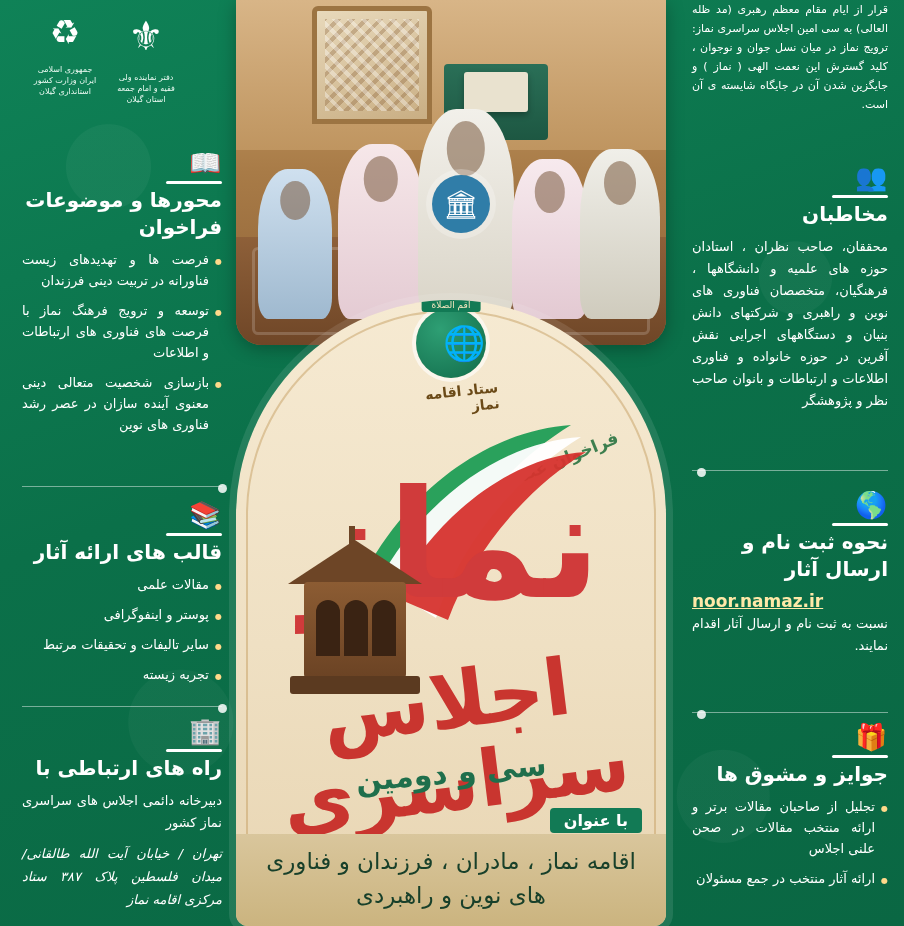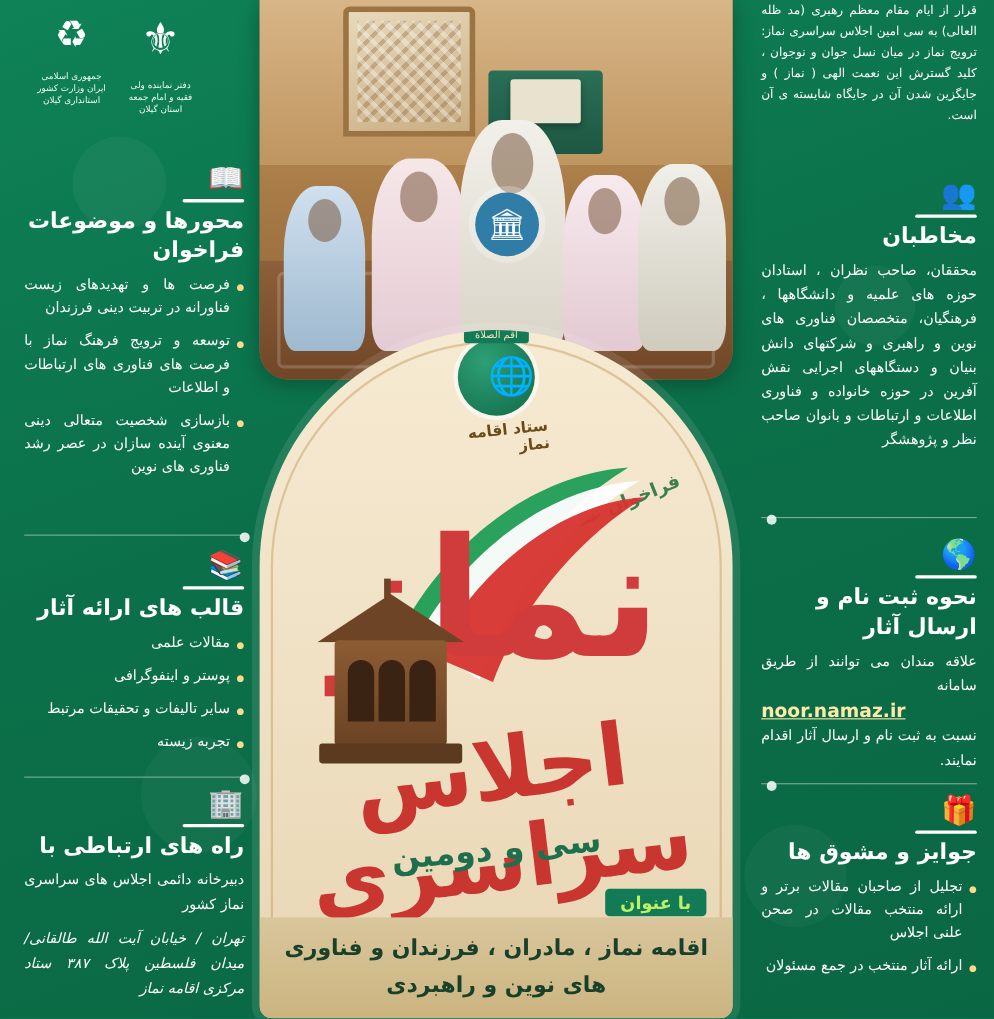--- a/index.html
+++ b/index.html
@@ -207,25 +207,25 @@
   }
 
   .title-bar {
     position: absolute; bottom: 0; left: 0; right: 0;
     background: linear-gradient(180deg,#d9c69c,#cbb47f);
     padding: 10px 14px 14px 14px;
     text-align: center;
   }
   .ba-onvan {
     position: absolute; top: -26px; right: 24px;
-    background: #127a55; color: #bef264; font-size: 16px; font-weight: bold;
+    background: #127a55; color: #ffffff; font-size: 16px; font-weight: bold;
     padding: 3px 14px; border-radius: 4px;
   }
   .title-text {
-    font-size: 20px; line-height: 34px; font-weight: bold; color: #18402a;
+    font-size: 23px; line-height: 34px; font-weight: normal; color: #18402a;
   }
 
   
   .side { position: absolute; color: #ffffff; }
   .side-left  { left: 22px;  width: 200px; text-align: right; direction: rtl; }
   .side-right { right: 16px; width: 196px; text-align: right; direction: rtl; }
 
   .sec-icon {
     font-size: 26px; color: #ffffff; line-height: 30px; margin-bottom: 2px;
   }
@@ -375,21 +375,20 @@
     <div class="sec-icon">👥<span class="underline"></span></div>
     <div class="sec-title">مخاطبان</div>
     <div class="para">محققان، صاحب نظران ، استادان حوزه های علمیه و دانشگاهها ، فرهنگیان، متخصصان فناوری های نوین و راهبری و شرکتهای دانش بنیان و دستگاههای اجرایی نقش آفرین در حوزه خانواده و فناوری اطلاعات و ارتباطات و بانوان صاحب نظر و پژوهشگر</div>
   </div>
 
   <div class="hline" style="right:16px; width:196px; top:470px;"></div>
 
   <div class="side side-right" style="top: 490px;">
     <div class="sec-icon">🌎<span class="underline"></span></div>
     <div class="sec-title">نحوه ثبت نام و ارسال آثار</div>
-    <div class="para">علاقه مندان می توانند از طریق سامانه</div>
     <a class="portal" href="#">noor.namaz.ir</a>
     <div class="para">نسبت به ثبت نام و ارسال آثار اقدام نمایند.</div>
   </div>
 
   <div class="hline" style="right:16px; width:196px; top:712px;"></div>
 
   <div class="side side-right" style="top: 722px;">
     <div class="sec-icon">🎁<span class="underline"></span></div>
     <div class="sec-title">جوایز و مشوق ها</div>
     <ul class="bullets">

